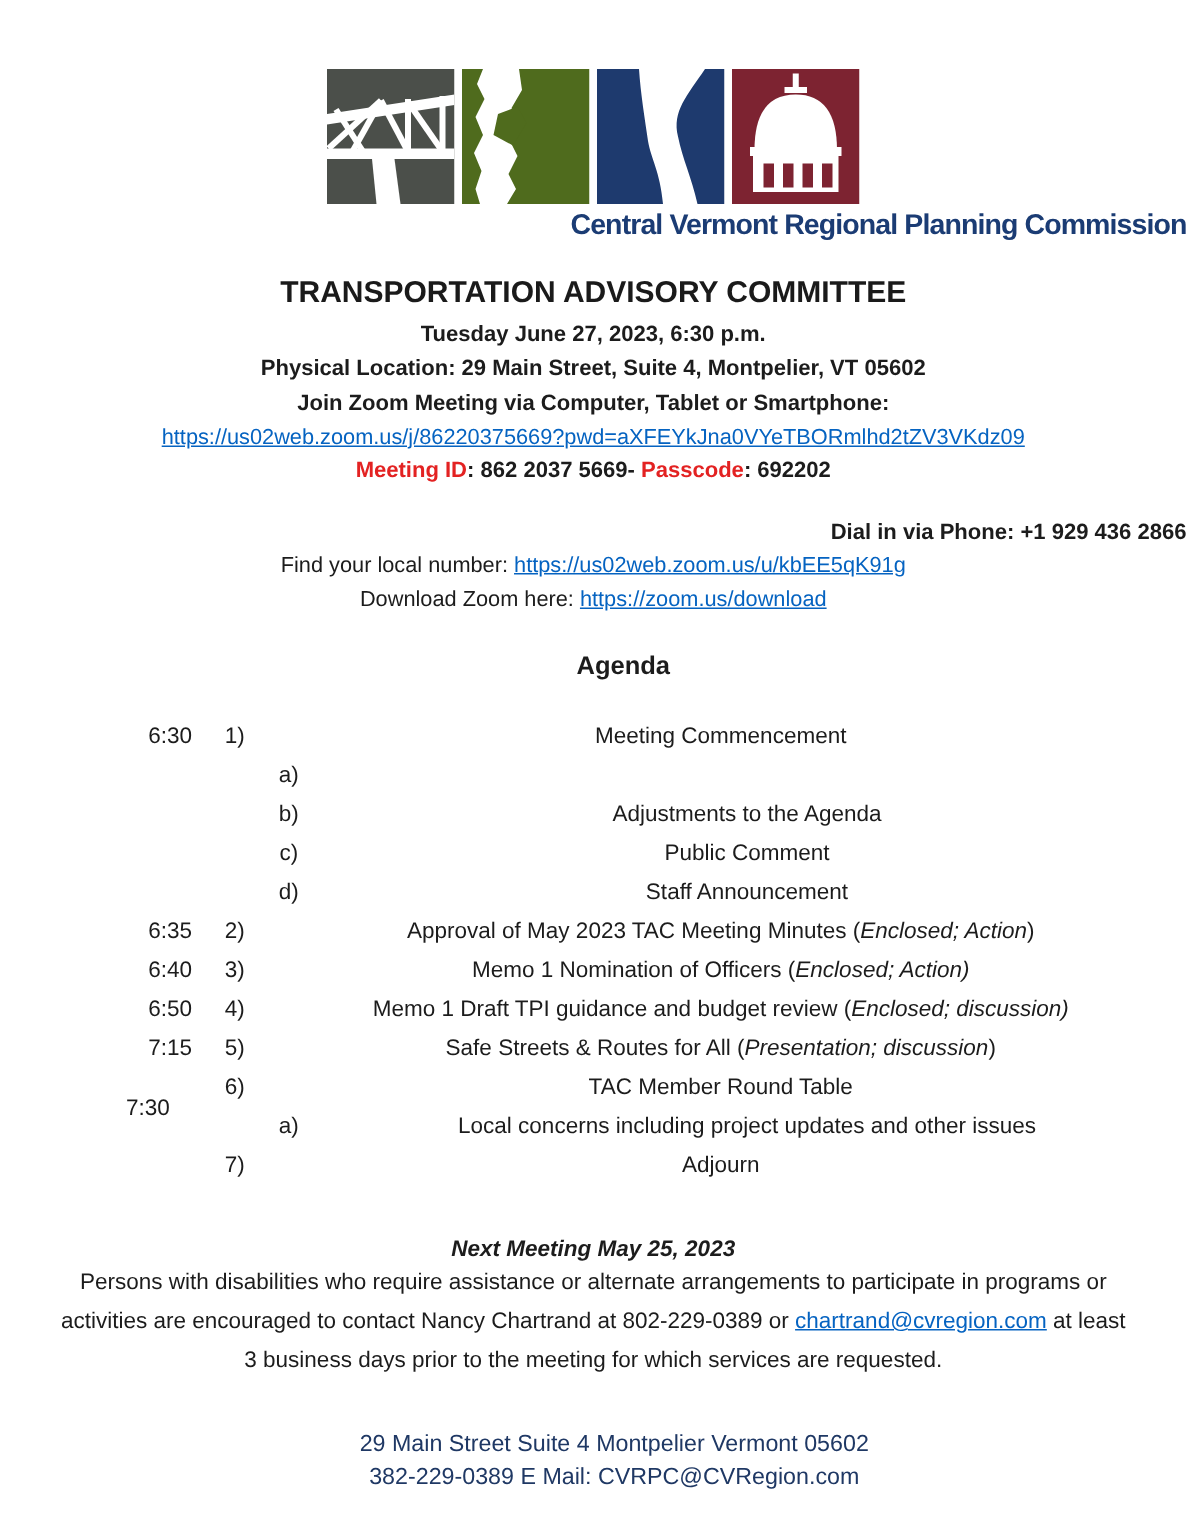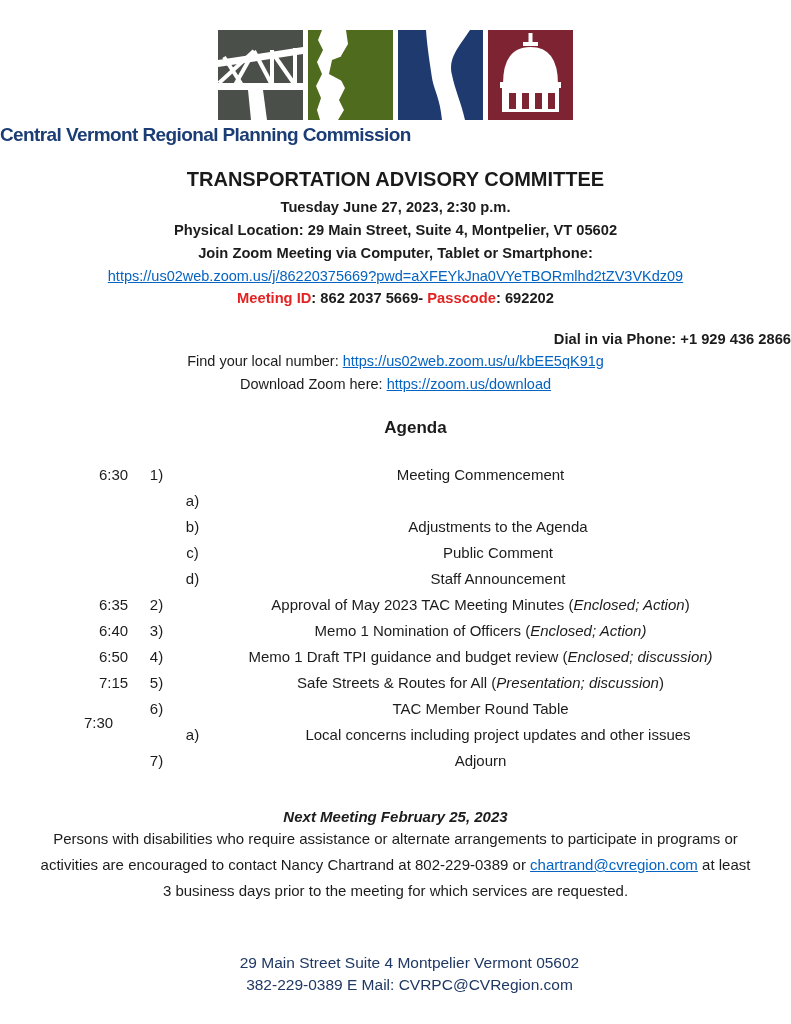--- a/index.html
+++ b/index.html
@@ -7,21 +7,21 @@
   .page {
     position:relative;
     width:791px; height:1024px;
     margin:0 auto;
     background:#ffffff;
     font-family:"Liberation Sans", sans-serif;
     color:#1c1c1c;
     overflow:hidden;
   }
   
-  .logo-block { padding-top:30px; text-align:left; }
+  .logo-block { padding-top:46px; text-align:right; }
   .logo-row { display:flex; justify-content:center; gap:5px; }
   .tile { width:85px; height:90px; display:block; }
   .wordmark {
     margin-top:4px;
     font-size:19px; font-weight:700; letter-spacing:-0.6px;
     color:#1b3c74;
   }
   
   .title {
     margin-top:22px; text-align:center;
@@ -111,21 +111,21 @@
           <rect x="34" y="63" width="7" height="16"></rect>
           <rect x="47" y="63" width="7" height="16"></rect>
           <rect x="60" y="63" width="7" height="16"></rect>
         </g>
       </svg>
     </div>
     <div class="wordmark">Central Vermont Regional Planning Commission</div>
   </div>
 
   <div class="title">TRANSPORTATION ADVISORY COMMITTEE</div>
-  <div class="hline first">Tuesday June 27, 2023, 2:30 p.m.</div>
+  <div class="hline first">Tuesday June 27, 2023, 6:30 p.m.</div>
   <div class="hline">Physical Location:  29 Main Street, Suite 4, Montpelier, VT 05602</div>
   <div class="hline">Join Zoom Meeting via Computer, Tablet or Smartphone:</div>
   <div class="linkline">
     <a class="link">https://us02web.zoom.us/j/86220375669?pwd=aXFEYkJna0VYeTBORmlhd2tZV3VKdz09</a>
   </div>
   <div class="idline">
     <span class="redlab">Meeting ID</span><span>: 862 2037 5669- </span><span class="redlab">Passcode</span><span>: 692202</span>
   </div>
 
   <div class="dialline">
@@ -202,21 +202,21 @@
     </div>
 
     <div class="arow">
       <span class="at"></span>
       <span class="an">7)</span>
       <span class="ax"><span>Adjourn</span><i></i><span></span></span>
     </div>
 
   </div>
 
-  <div class="next-meeting">Next Meeting February 25, 2023</div>
+  <div class="next-meeting">Next Meeting May 25, 2023</div>
   <div class="notice">
     <span>Persons with disabilities who require assistance or alternate arrangements to participate in programs or activities are encouraged to contact Nancy Chartrand at 802-229-0389 or </span><a class="link">chartrand@cvregion.com</a><span> at least 3 business days prior to the meeting for which services are requested.</span>
   </div>
 
   <div class="page-footer">
     <div>29 Main Street   Suite 4   Montpelier  Vermont 05602</div>
     <div>382-229-0389  E Mail: CVRPC@CVRegion.com</div>
   </div>
 
 </div>

